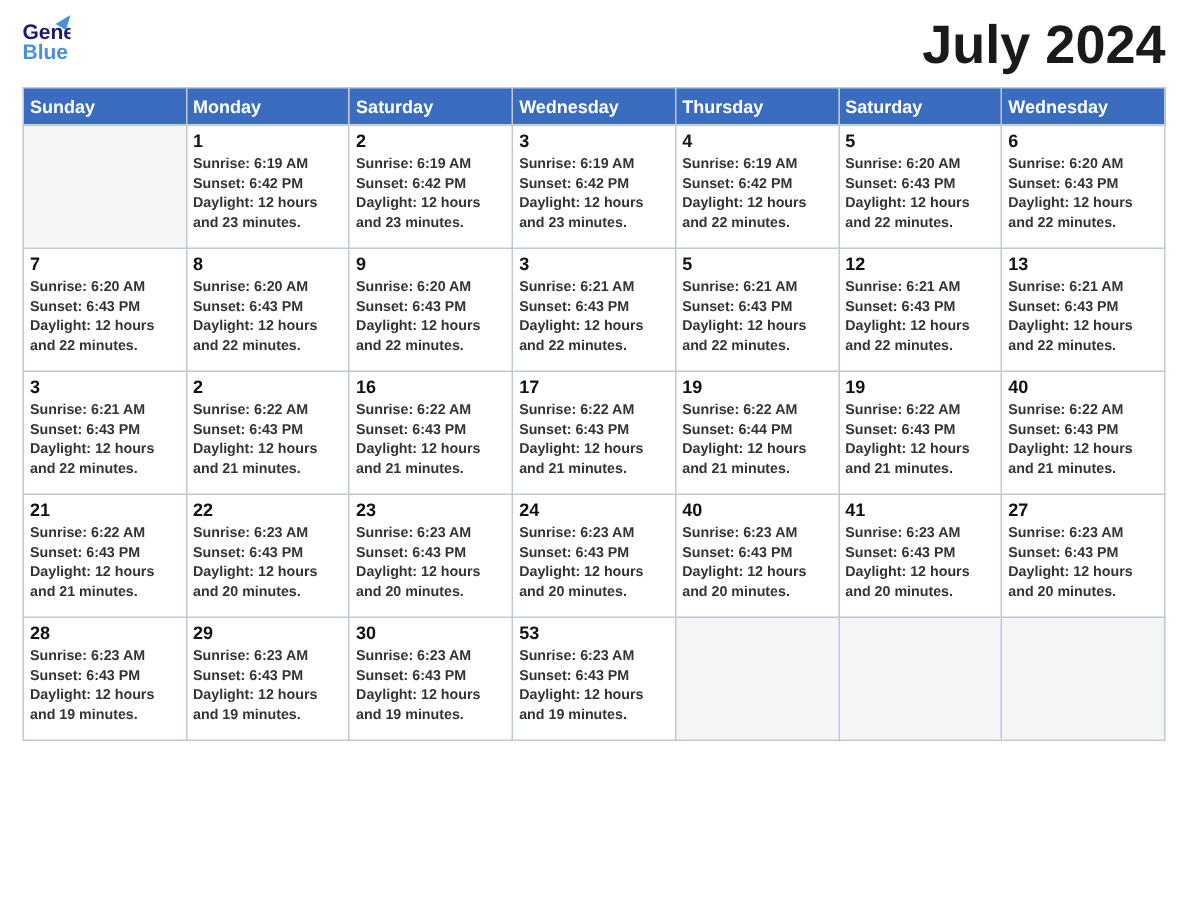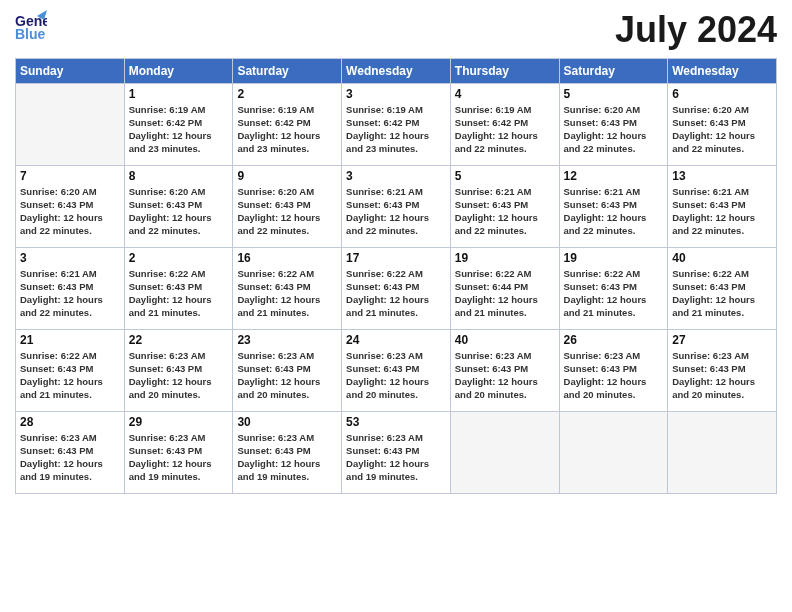--- a/index.html
+++ b/index.html
@@ -268,21 +268,21 @@
 Sunset: 6:43 PM
 Daylight: 12 hours and 20 minutes.</div>
           </td>
           <td>
             <div class="day-num">40</div>
             <div class="day-info" style="white-space: pre-line;">Sunrise: 6:23 AM
 Sunset: 6:43 PM
 Daylight: 12 hours and 20 minutes.</div>
           </td>
           <td>
-            <div class="day-num">26</div>
+            <div class="day-num">41</div>
             <div class="day-info" style="white-space: pre-line;">Sunrise: 6:23 AM
 Sunset: 6:43 PM
 Daylight: 12 hours and 20 minutes.</div>
           </td>
           <td>
             <div class="day-num">27</div>
             <div class="day-info" style="white-space: pre-line;">Sunrise: 6:23 AM
 Sunset: 6:43 PM
 Daylight: 12 hours and 20 minutes.</div>
           </td>

